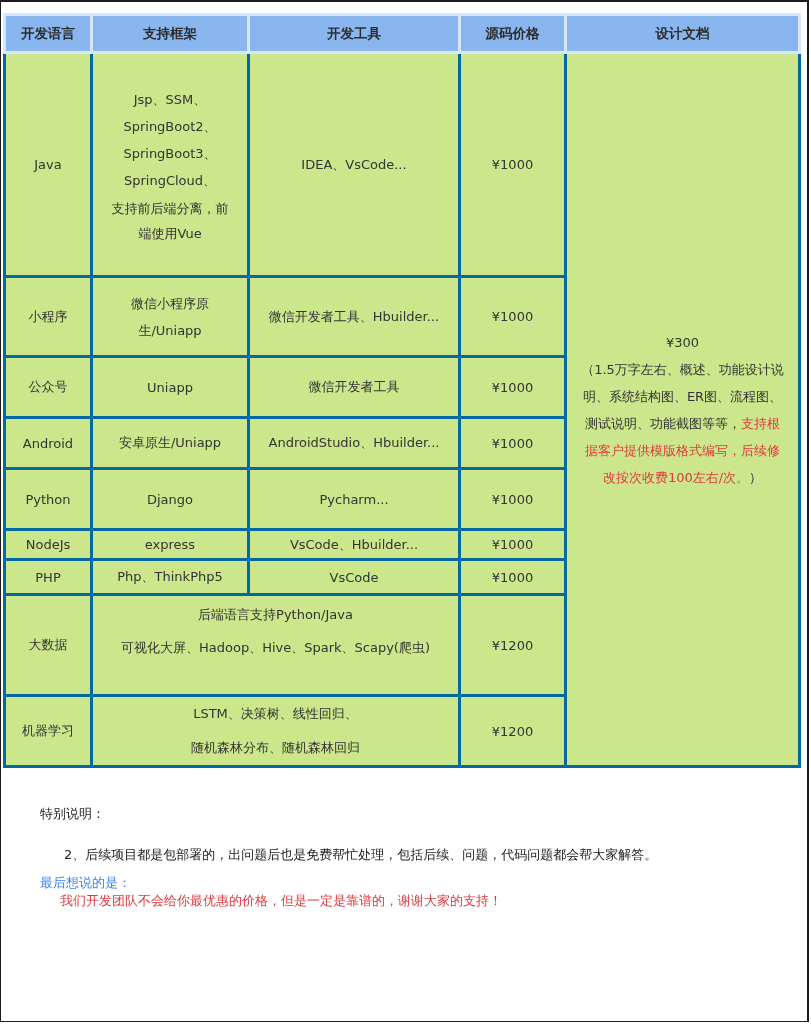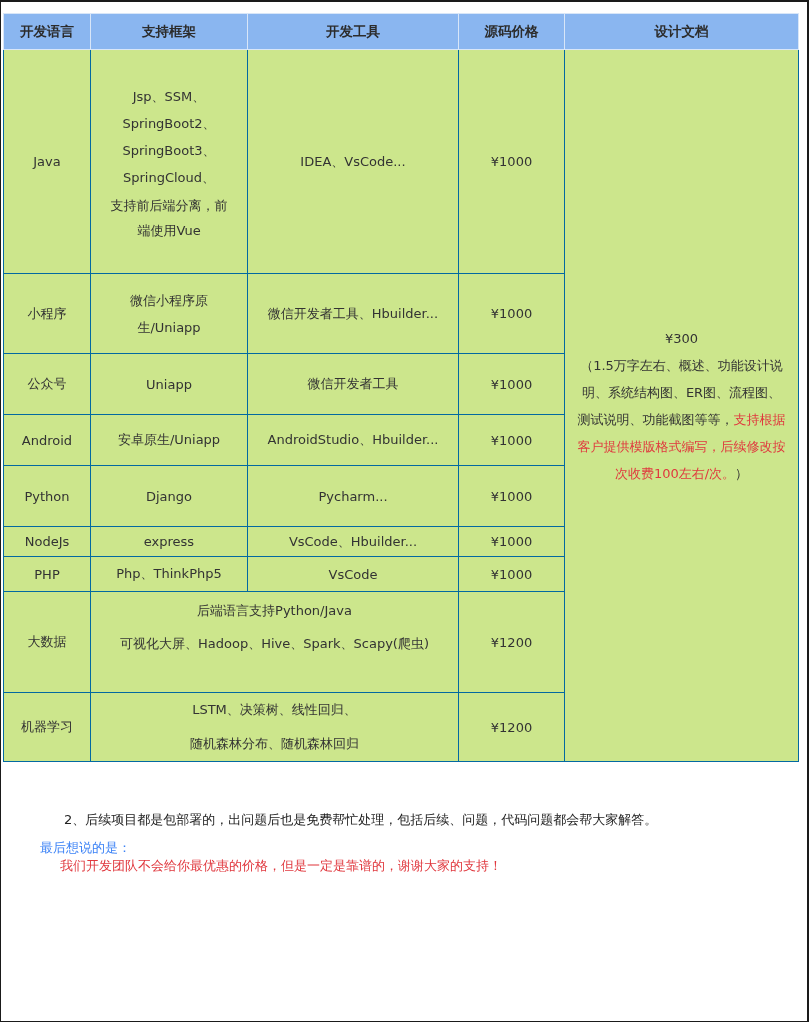--- a/index.html
+++ b/index.html
@@ -11,21 +11,21 @@
   .frame {
     position: absolute; left: 0; top: 0; width: 809px; height: 1022px;
     border: 1px solid #1a1a1a; border-right-width: 2px; border-top-width: 2px;
     box-sizing: border-box;
   }
   table.pricing {
     position: absolute; left: 3px; top: 13px; width: 795px;
     border-collapse: collapse; table-layout: fixed; font-size: 13px;
   }
   table.pricing th, table.pricing td {
-    border: 1px solid #0369a1; text-align: center; vertical-align: middle;
+    border: 3px solid #0369a1; text-align: center; vertical-align: middle;
     padding: 0 6px; color: #333333;
   }
   table.pricing th {
     background: #8ab6f0; height: 35px; font-weight: bold; font-size: 13.5px; color: #2c2c2c;
     border-color: #d8e6f8;
   }
   table.pricing td { background: #cce68c; }
   .lines span { display: block; line-height: 27px; }
   .doc-cell { padding: 0 12px !important; line-height: 27px; font-size: 13px; }
   .doc-cell .price { display: block; }
@@ -130,16 +130,17 @@
       <td colspan="2" class="lines">
         <span style="line-height:34px">LSTM、决策树、线性回归、</span>
         <span style="line-height:34px">随机森林分布、随机森林回归</span>
       </td>
       <td>¥1200</td>
     </tr>
   </tbody>
 </table>
 
 <div class="notes">
+  <p class="title">特别说明：</p>
   <p class="item"><span>2、后续项目都是包部署的，出问题后也是免费帮忙处理，包括后续、问题，代码问题都会帮大家解答。</span></p>
   <p class="closing-title">最后想说的是：</p>
   <p class="closing">我们开发团队不会给你最优惠的价格，但是一定是靠谱的，谢谢大家的支持！</p>
 </div>
 
 </body></html>

